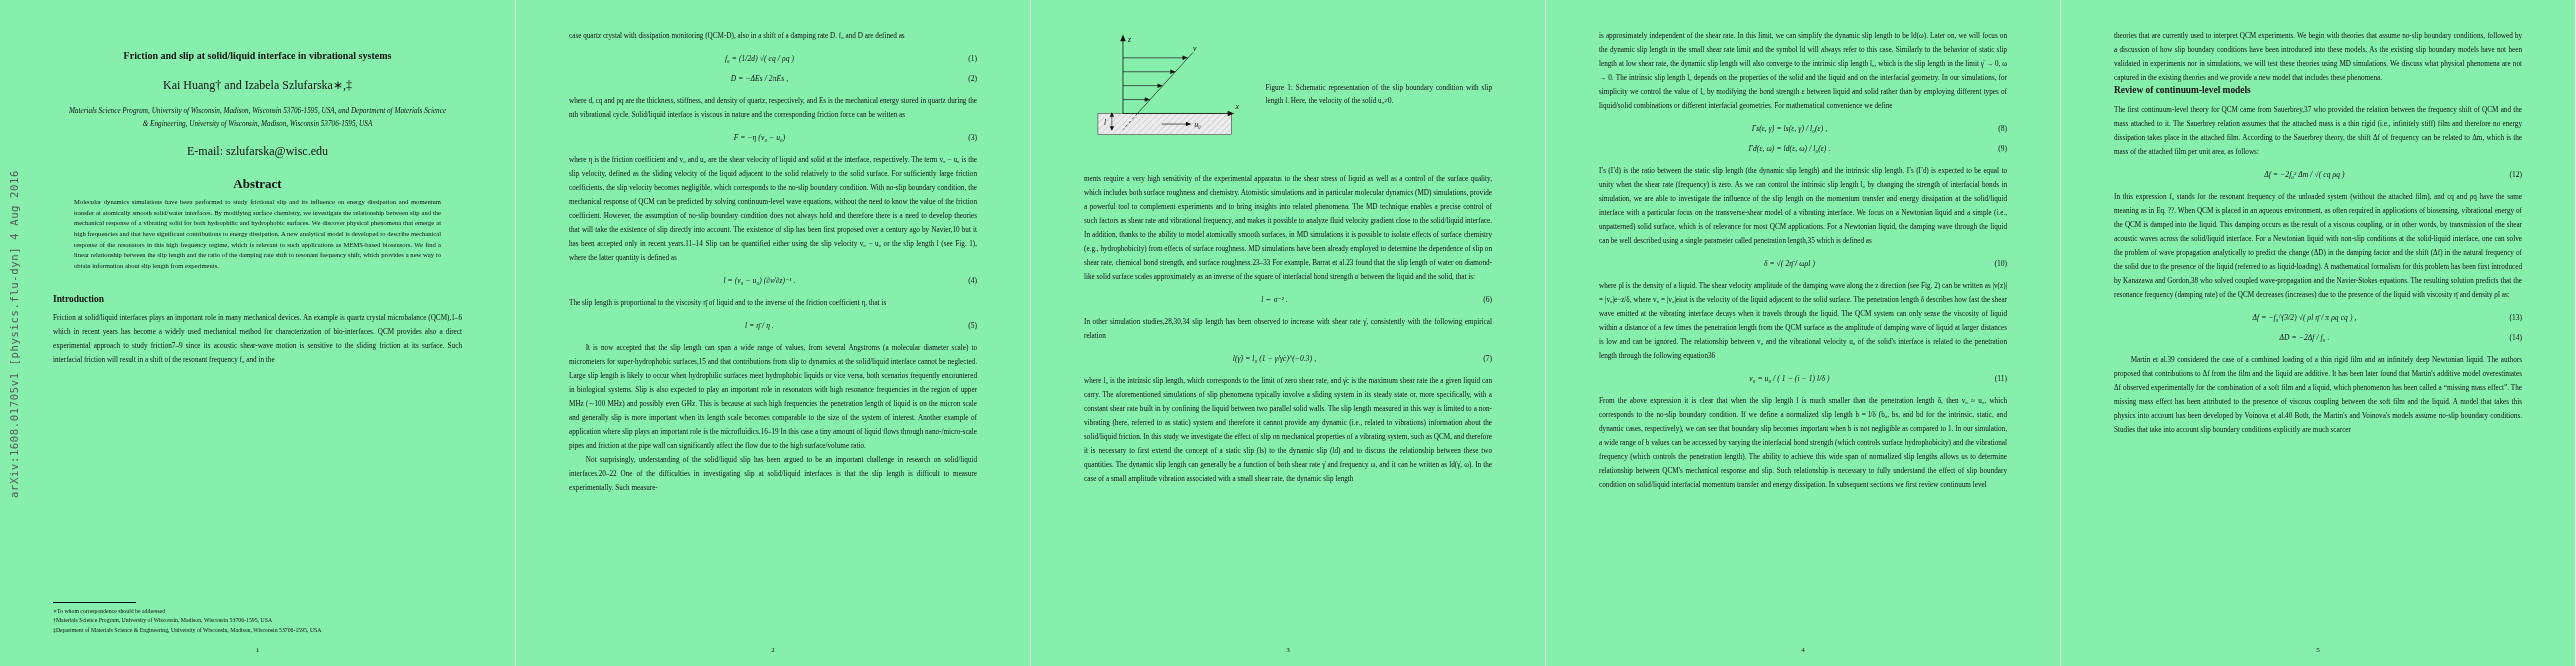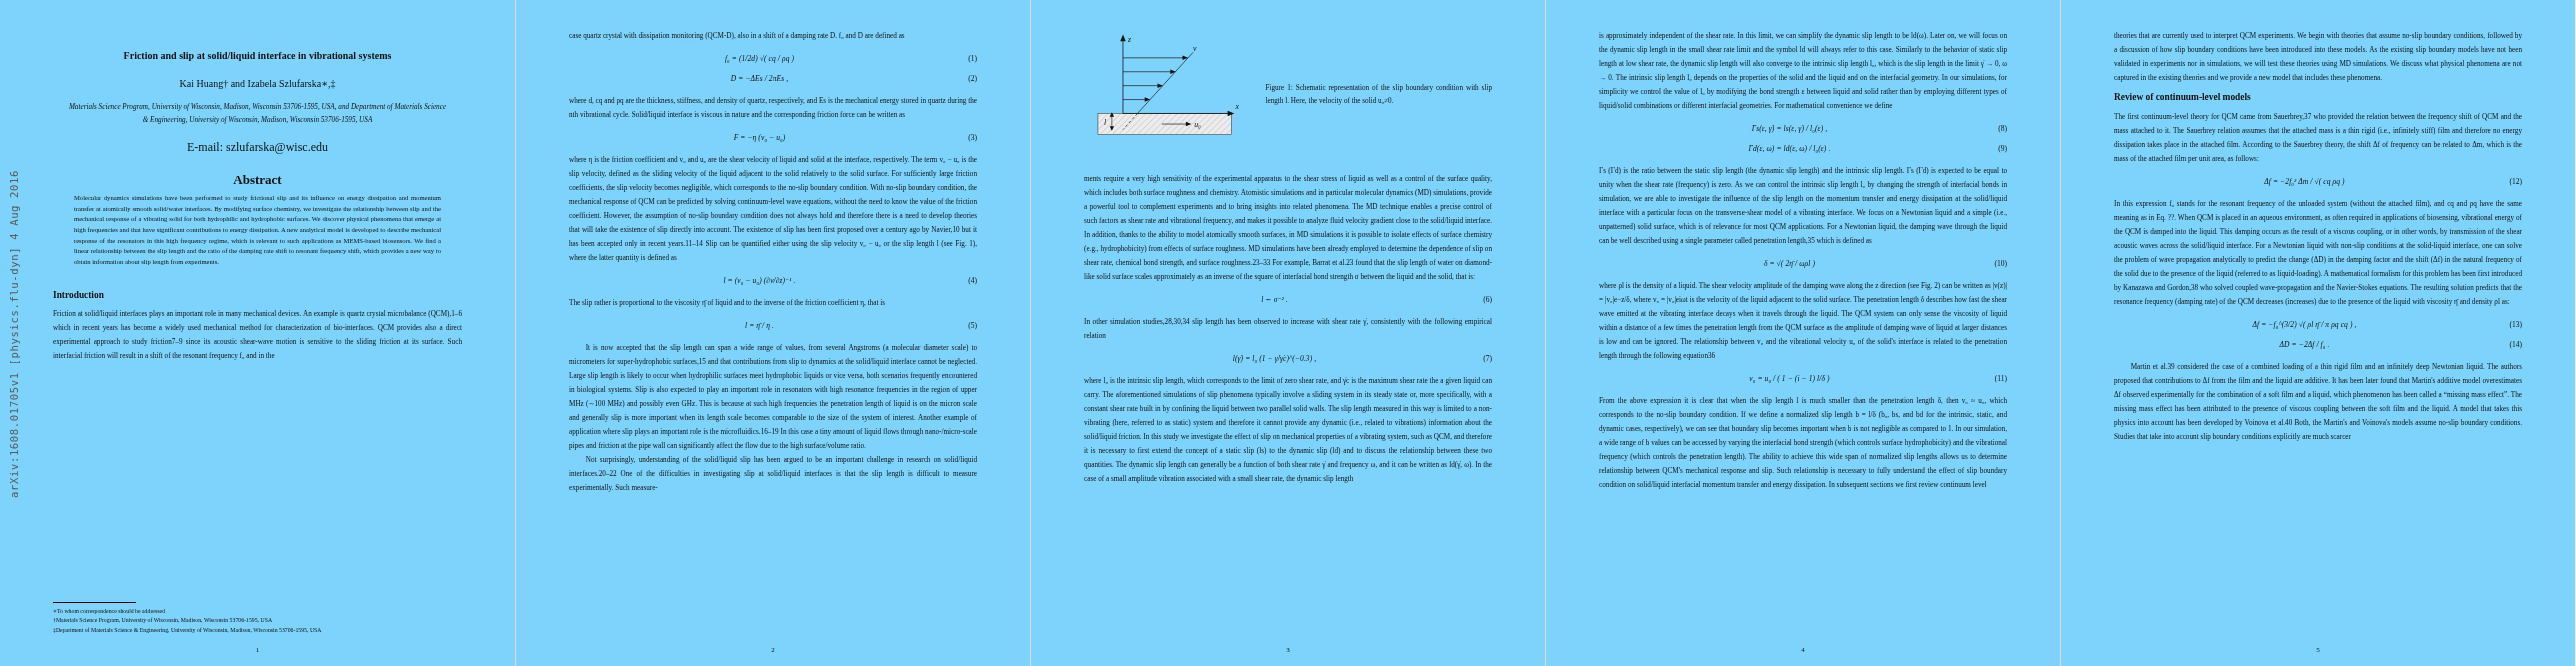--- a/index.html
+++ b/index.html
@@ -7,21 +7,21 @@
   body {
     width: 2576px; height: 667px;
     background: #f0f0f0;
     font-family: "Liberation Serif", "DejaVu Serif", serif;
     color: #101010;
   }
   .spread { display: flex; width: 2576px; height: 667px; }
   .page {
     position: relative;
     width: 515px; height: 667px;
-    background: #7dd3fc;
+    background: #86efac;
     overflow: hidden;
     padding: 29px 53px 39px 53px;
     flex: 0 0 auto;
   }
   .page + .page { border-left: 0.6px solid #dcdcdc; }
 
   
   .arxiv-stamp {
     position: absolute;
     left: 7.8px; top: 50%;
@@ -34,39 +34,39 @@
     white-space: nowrap;
   }
   .title {
     margin: 14.5px auto 0 auto;
     max-width: 278px;
     text-align: center;
     font-size: 10px;
     font-weight: bold;
     line-height: 24.5px;
   }
-  .authors { margin-top: 10px; text-align: center; font-size: 10px; }
+  .authors { margin-top: 10px; text-align: center; font-size: 12px; font-family: Liberation Serif, serif; }
   .affiliation {
     margin: 12.2px auto 0 auto;
     max-width: 378px;
     text-align: center;
     font-style: italic;
     font-size: 7.2px;
     line-height: 13.3px;
   }
   .email { margin-top: 12.2px; text-align: center; font-size: 12px; }
   .abs-head { margin-top: 16.7px; text-align: center; font-size: 13px; font-weight: bold; }
   .abstract {
     margin: 5.6px 21px 0 21px;
     font-size: 6.6px;
     line-height: 10.6px;
     text-align: justify;
   }
   .sect-head { margin: 23px 0 0 0; font-size: 9.4px; font-weight: bold; }
-  .sect-head--tight { margin-top: 7px; }
+  .sect-head--tight { margin-top: 0; }
   p.body { font-size: 7.2px; line-height: 14px; text-align: justify; margin: 0; }
   p.body.ind { text-indent: 16.7px; }
   .footnotes {
     position: absolute;
     left: 53px; right: 53px; bottom: 32px;
     font-size: 5.8px; line-height: 9.4px;
   }
   .fnrule { width: 83px; border-top: 0.6px solid #000; margin-bottom: 3.9px; }
   .pagenum {
     position: absolute; left: 0; bottom: 13.3px;
@@ -121,21 +121,21 @@
     <p class="body">where d, cq and ρq are the thickness, stiffness, and density of quartz, respectively, and Es is the mechanical energy stored in quartz during the nth vibrational cycle. Solid/liquid interface is viscous in nature and the corresponding friction force can be written as</p>
     <div class="eq">
       <span class="formula">F = −η (v₀ − u₀)</span>
       <span class="num">(3)</span>
     </div>
     <p class="body">where η is the friction coefficient and v₀ and u₀ are the shear velocity of liquid and solid at the interface, respectively. The term v₀ − u₀ is the slip velocity, defined as the sliding velocity of the liquid adjacent to the solid relatively to the solid surface. For sufficiently large friction coefficients, the slip velocity becomes negligible, which corresponds to the no-slip boundary condition. With no-slip boundary condition, the mechanical response of QCM can be predicted by solving continuum-level wave equations, without the need to know the value of the friction coefficient. However, the assumption of no-slip boundary condition does not always hold and therefore there is a need to develop theories that will take the existence of slip directly into account. The existence of slip has been first proposed over a century ago by Navier,10 but it has been accepted only in recent years.11–14 Slip can be quantified either using the slip velocity v₀ − u₀ or the slip length l (see Fig. 1), where the latter quantity is defined as</p>
     <div class="eq">
       <span class="formula">l = (v₀ − u₀) (∂v/∂z)⁻¹ .</span>
       <span class="num">(4)</span>
     </div>
-    <p class="body">The slip rather is proportional to the viscosity η̄ of liquid and to the inverse of the friction coefficient η, that is</p>
+    <p class="body">The slip length is proportional to the viscosity η̄ of liquid and to the inverse of the friction coefficient η, that is</p>
     <div class="eq">
       <span class="formula">l = η̄ / η .</span>
       <span class="num">(5)</span>
     </div>
     <p class="body ind">It is now accepted that the slip length can span a wide range of values, from several Angstroms (a molecular diameter scale) to micrometers for super-hydrophobic surfaces,15 and that contributions from slip to dynamics at the solid/liquid interface cannot be neglected. Large slip length is likely to occur when hydrophilic surfaces meet hydrophobic liquids or vice versa, both scenarios frequently encountered in biological systems. Slip is also expected to play an important role in resonators with high resonance frequencies in the region of upper MHz (∼100 MHz) and possibly even GHz. This is because at such high frequencies the penetration length of liquid is on the micron scale and generally slip is more important when its length scale becomes comparable to the size of the system of interest. Another example of application where slip plays an important role is the microfluidics.16–19 In this case a tiny amount of liquid flows through nano-/micro-scale pipes and friction at the pipe wall can significantly affect the flow due to the high surface/volume ratio.</p>
     <p class="body ind">Not surprisingly, understanding of the solid/liquid slip has been argued to be an important challenge in research on solid/liquid interfaces.20–22 One of the difficulties in investigating slip at solid/liquid interfaces is that the slip length is difficult to measure experimentally. Such measure-</p>
     <div class="pagenum">2</div>
   </section>
 
   <section class="page">

